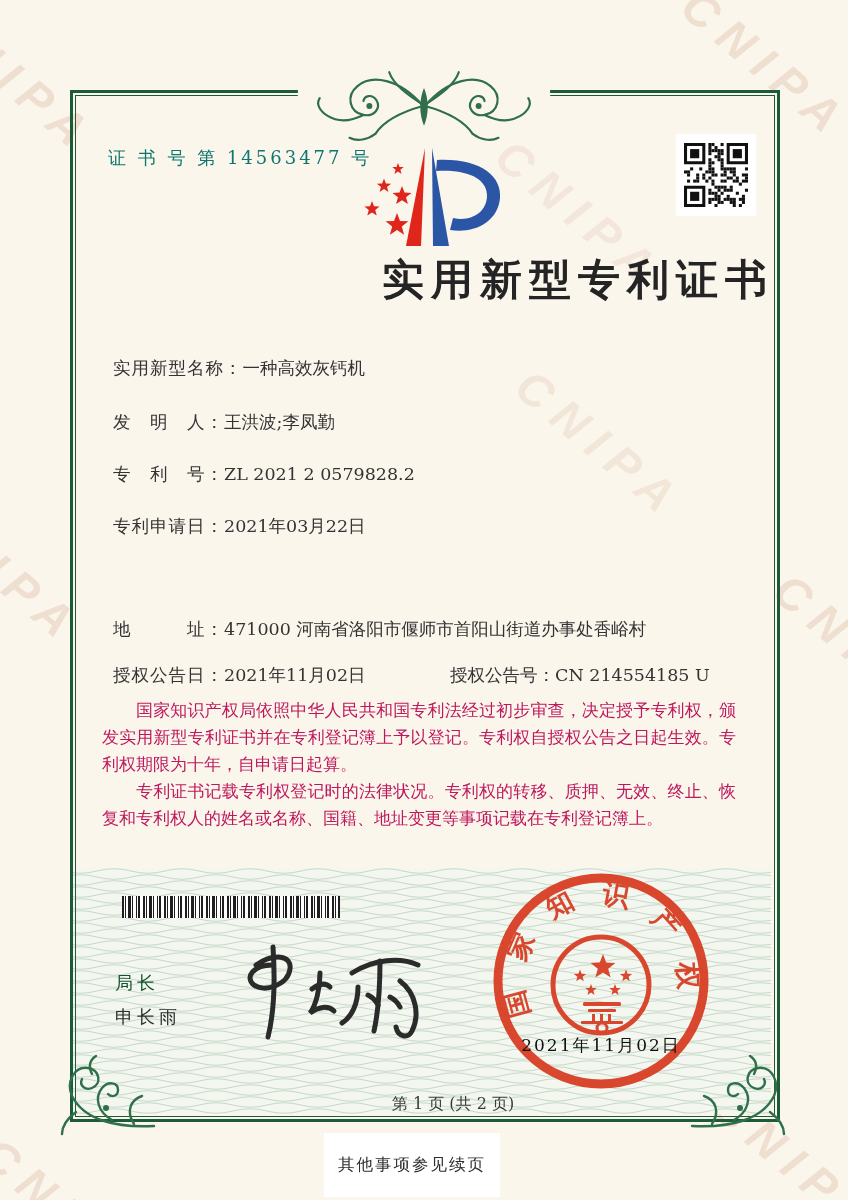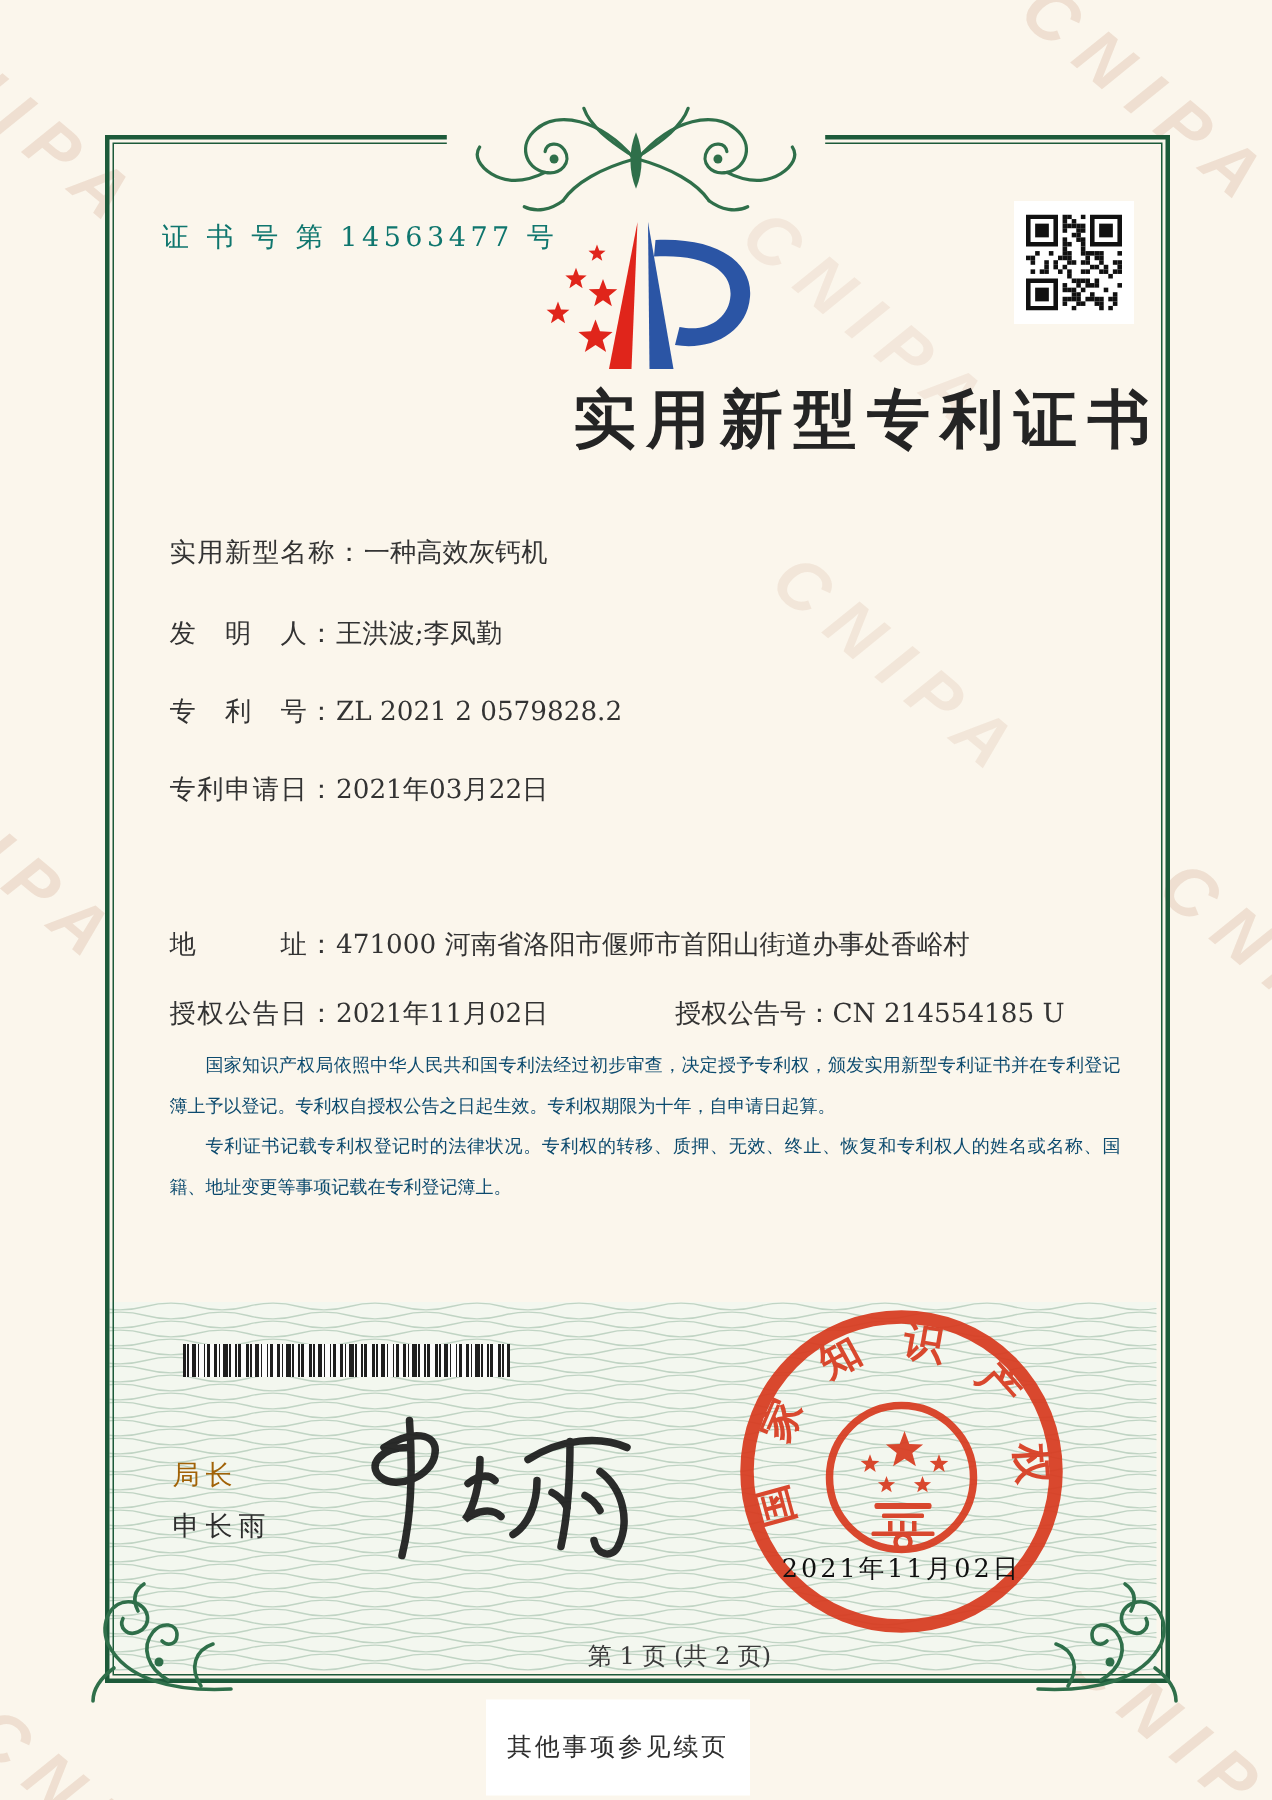--- a/index.html
+++ b/index.html
@@ -16,27 +16,27 @@
   .orn{position:absolute;z-index:4;}
   .content{position:absolute;inset:0;z-index:5;}
   .cert-no{position:absolute;left:108px;top:146px;font-size:18px;letter-spacing:3px;color:#0f766e;}
   .logo{position:absolute;left:340px;top:136px;}
   .qrbox{position:absolute;left:676px;top:134px;width:80px;height:82px;background:#fff;display:flex;align-items:center;justify-content:center;}
   .title{position:absolute;left:70px;top:252px;width:704px;text-align:right;font-size:42px;font-weight:700;
          letter-spacing:7px;color:#242424;}
   .row{position:absolute;left:113px;font-size:17.5px;color:#333;white-space:nowrap;text-align:center;}
   .row .lbl{letter-spacing:1px;}
   .row2{position:absolute;left:450px;font-size:17.5px;color:#333;white-space:nowrap;}
-  .paras{position:absolute;left:113px;top:697px;width:634px;font-size:12px;line-height:27px;text-align:justify;color:#0c4a6e;}
+  .paras{position:absolute;left:102px;top:697px;width:634px;font-size:17px;line-height:27px;text-align:justify;color:#be185d;}
   .paras p{margin:0;text-indent:2em;}
   .barcode{position:absolute;left:122px;top:896px;width:218px;height:22px;
     background:repeating-linear-gradient(90deg,#1e1e1e 0 2px,#fdfdfd 2px 3px,#1e1e1e 3px 4px,#fdfdfd 4px 6px,
     #1e1e1e 6px 9px,#fdfdfd 9px 10px,#1e1e1e 10px 11px,#fdfdfd 11px 14px,#1e1e1e 14px 15px,#fdfdfd 15px 16px,
     #1e1e1e 16px 18px,#fdfdfd 18px 21px);}
-  .signer-title{position:absolute;left:115px;top:971px;font-size:18px;letter-spacing:4px;color:#a16207;}
+  .signer-title{position:absolute;left:115px;top:971px;font-size:18px;letter-spacing:4px;color:#14532d;}
   .signer-name{position:absolute;left:115px;top:1005px;font-size:18px;letter-spacing:4px;color:#2d2d2d;}
   .signature{position:absolute;left:228px;top:943px;}
   .seal{position:absolute;left:488px;top:868px;z-index:6;}
   .seal-date{position:absolute;left:498px;top:1034px;width:206px;text-align:center;font-size:17px;
              letter-spacing:2px;color:#101010;z-index:7;}
   .page-info{position:absolute;left:70px;top:1094px;width:676px;text-align:center;font-size:16px;color:#3a3a3a;z-index:6;margin-left:45px;}
   .cont-box{position:absolute;left:324px;top:1133px;background:#ffffff;padding:21px 14px;font-size:16.5px;
             letter-spacing:2px;color:#2d2d2d;z-index:6;}
 </style>
 </head>

